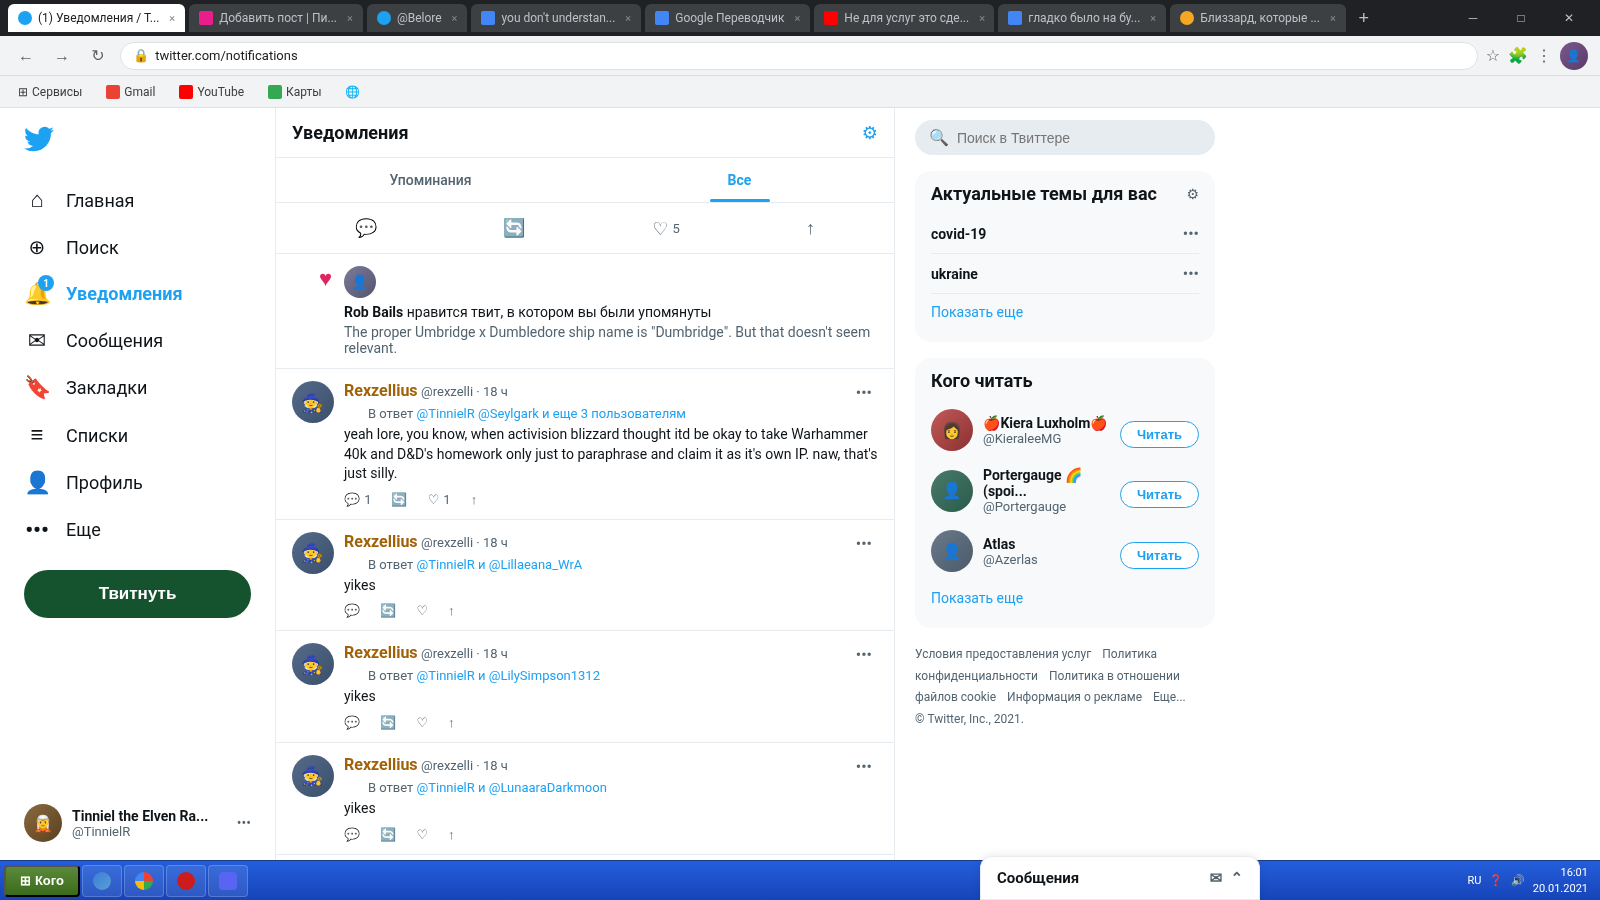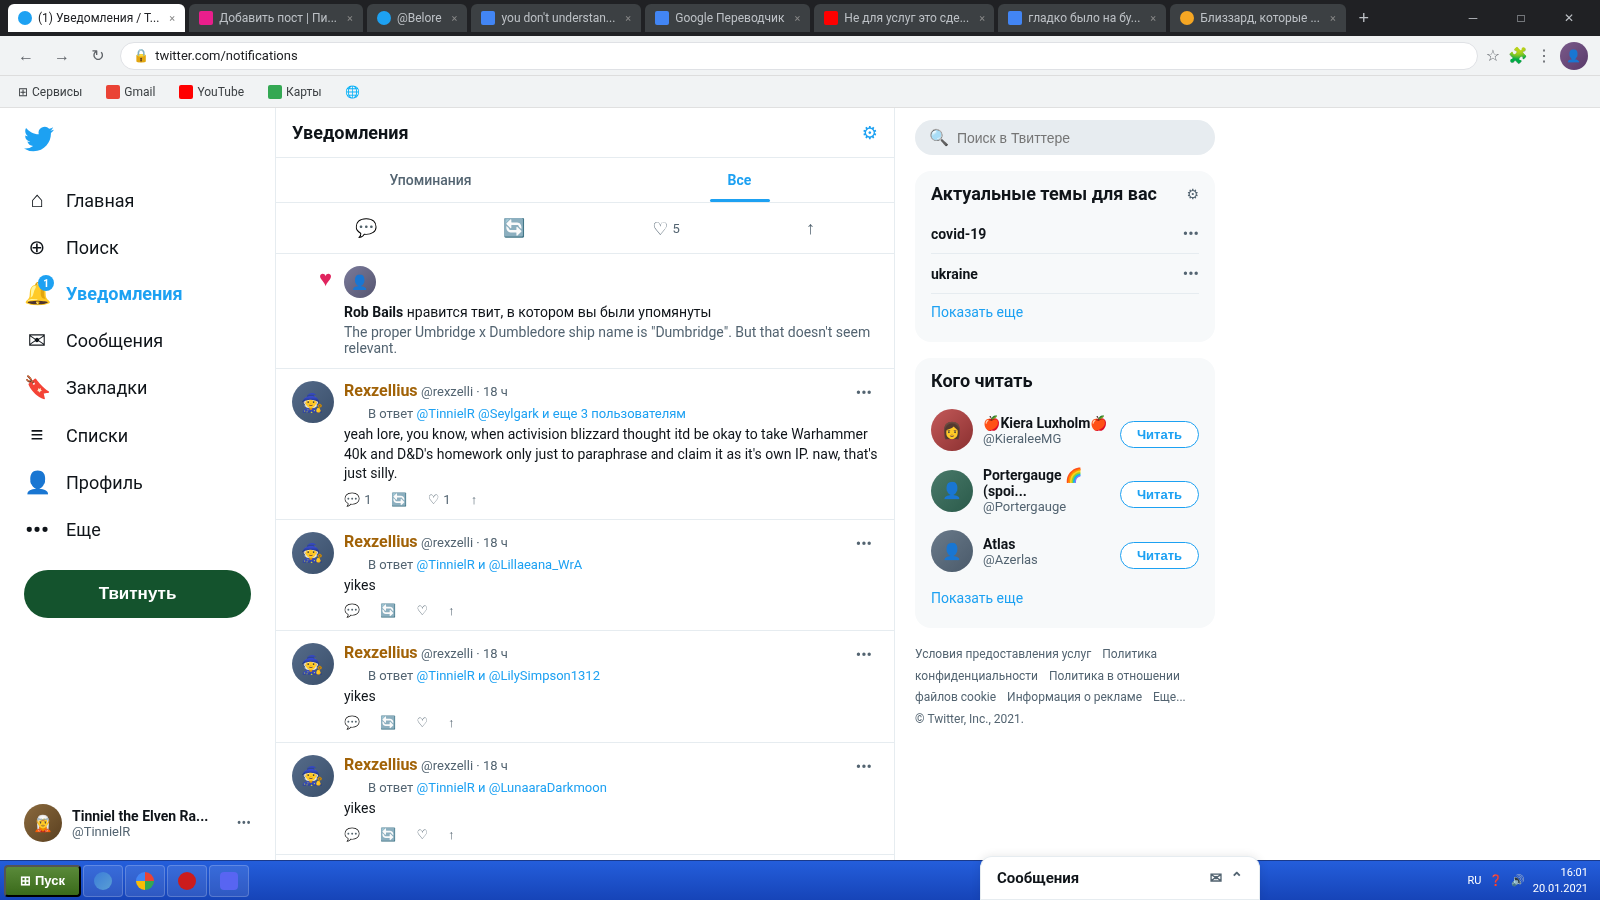--- a/index.html
+++ b/index.html
@@ -481,21 +481,21 @@
       <div class="messages-header-icons">
         <span>✉</span>
         <span>⌃</span>
       </div>
     </div>
   </div>
 
   <div class="taskbar">
     <button class="start-btn">
       <span>⊞</span>
-      <span>Пуск</span>
+      <span>Кого</span>
     </button>
     <div class="taskbar-item">
       <span style="width:18px;height:18px;background:linear-gradient(135deg,#3b7dd8,#5a9fd4);border-radius:50%;display:inline-block;"></span>
     </div>
     <div class="taskbar-item">
       <span style="width:18px;height:18px;background:conic-gradient(#ea4335 0deg 90deg,#34a853 90deg 180deg,#fbbc05 180deg 270deg,#4285f4 270deg 360deg);border-radius:50%;display:inline-block;"></span>
     </div>
     <div class="taskbar-item">
       <span style="width:18px;height:18px;background:#cc1c1c;border-radius:50%;display:inline-block;"></span>
     </div>

